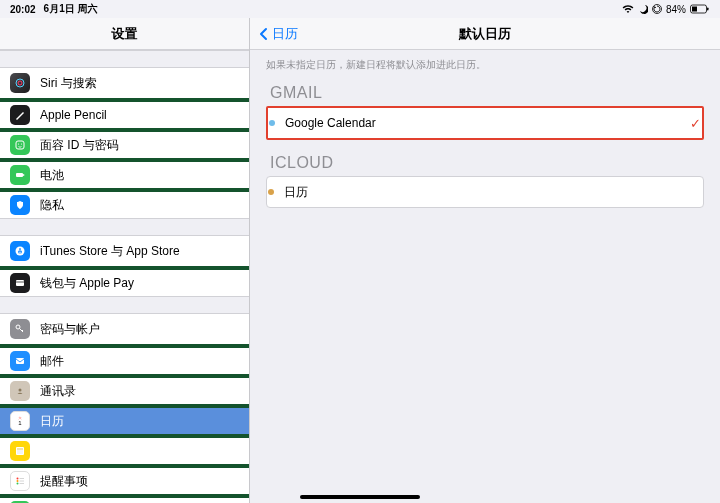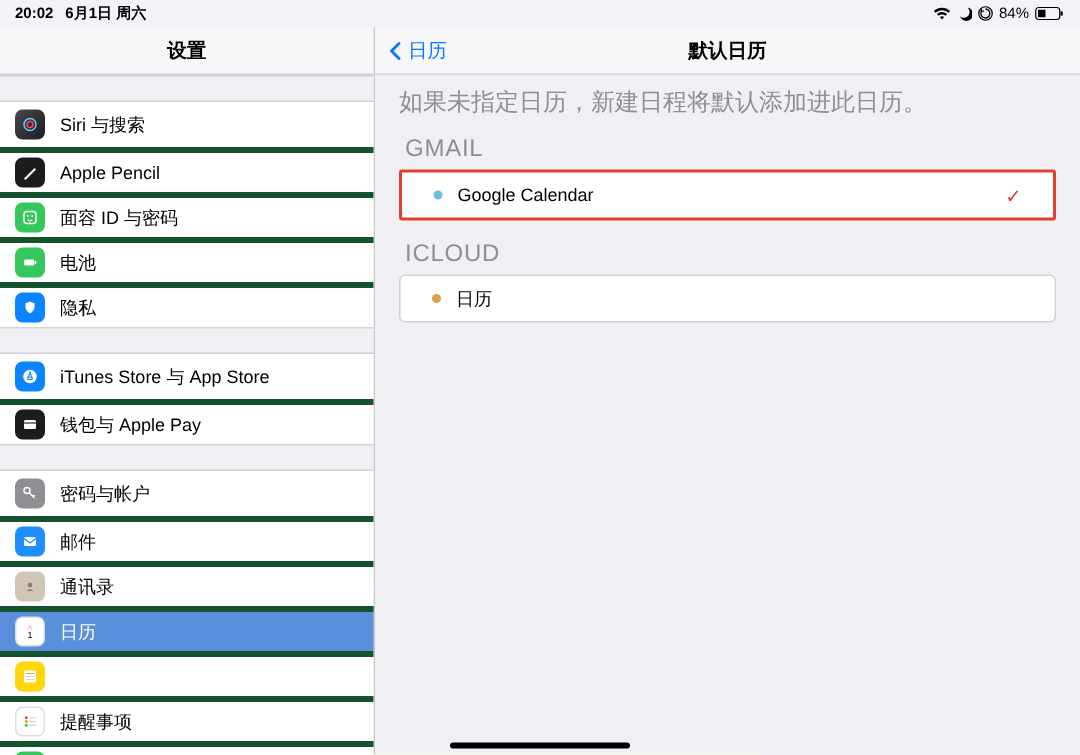--- a/index.html
+++ b/index.html
@@ -29,25 +29,25 @@
   .row .icon { width: 20px; height: 20px; border-radius: 5px; margin-right: 10px; display: flex; align-items: center; justify-content: center; font-size: 11px; color: #fff; }
   .row .label { flex: 1; }
 
   
   .ct-header { height: 32px; display: flex; align-items: center; justify-content: center; position: relative; background: #f7f7f9; border-bottom: 1px solid #d1d1d6; }
   .back { position: absolute; left: 8px; display: flex; align-items: center; color: #0b79ff; font-size: 13px; gap: 2px; }
   .back svg { width: 12px; height: 14px; }
   .ct-title { font-size: 13px; font-weight: 600; }
 
   .ct-body { padding: 8px 16px; }
-  .hint { font-size: 16px; color: #8e8e93; margin-bottom: 12px; }
+  .hint { font-size: 10px; color: #8e8e93; margin-bottom: 12px; }
   .sect-label { font-size: 16px; color: #8e8e93; margin: 6px 4px 4px; letter-spacing: 0.5px; }
   .card { background: #fff; border: 1px solid #d1d1d6; border-radius: 4px; }
   .card.highlight { border: 2px solid #e2402e; border-radius: 2px; }
-  .card-row { height: 30px; display: flex; align-items: center; padding: 0 21px; font-size: 12px; }
+  .card-row { height: 30px; display: flex; align-items: center; padding: 0 1px; font-size: 12px; }
   .dot { width: 6px; height: 6px; border-radius: 50%; margin-right: 10px; }
   .dot.blue { background: #6fbcea; }
   .dot.orange { background: #d9a24a; }
   .check { margin-left: auto; color: #e2402e; font-size: 13px; }
 
   .home-indicator { position: absolute; bottom: 4px; left: 50%; transform: translateX(-50%); width: 120px; height: 4px; background: #000; border-radius: 2px; }
 
   
   .ic-siri { background: linear-gradient(135deg,#4a4a4e,#1c1c1e); }
   .ic-pencil { background: #1c1c1e; }

